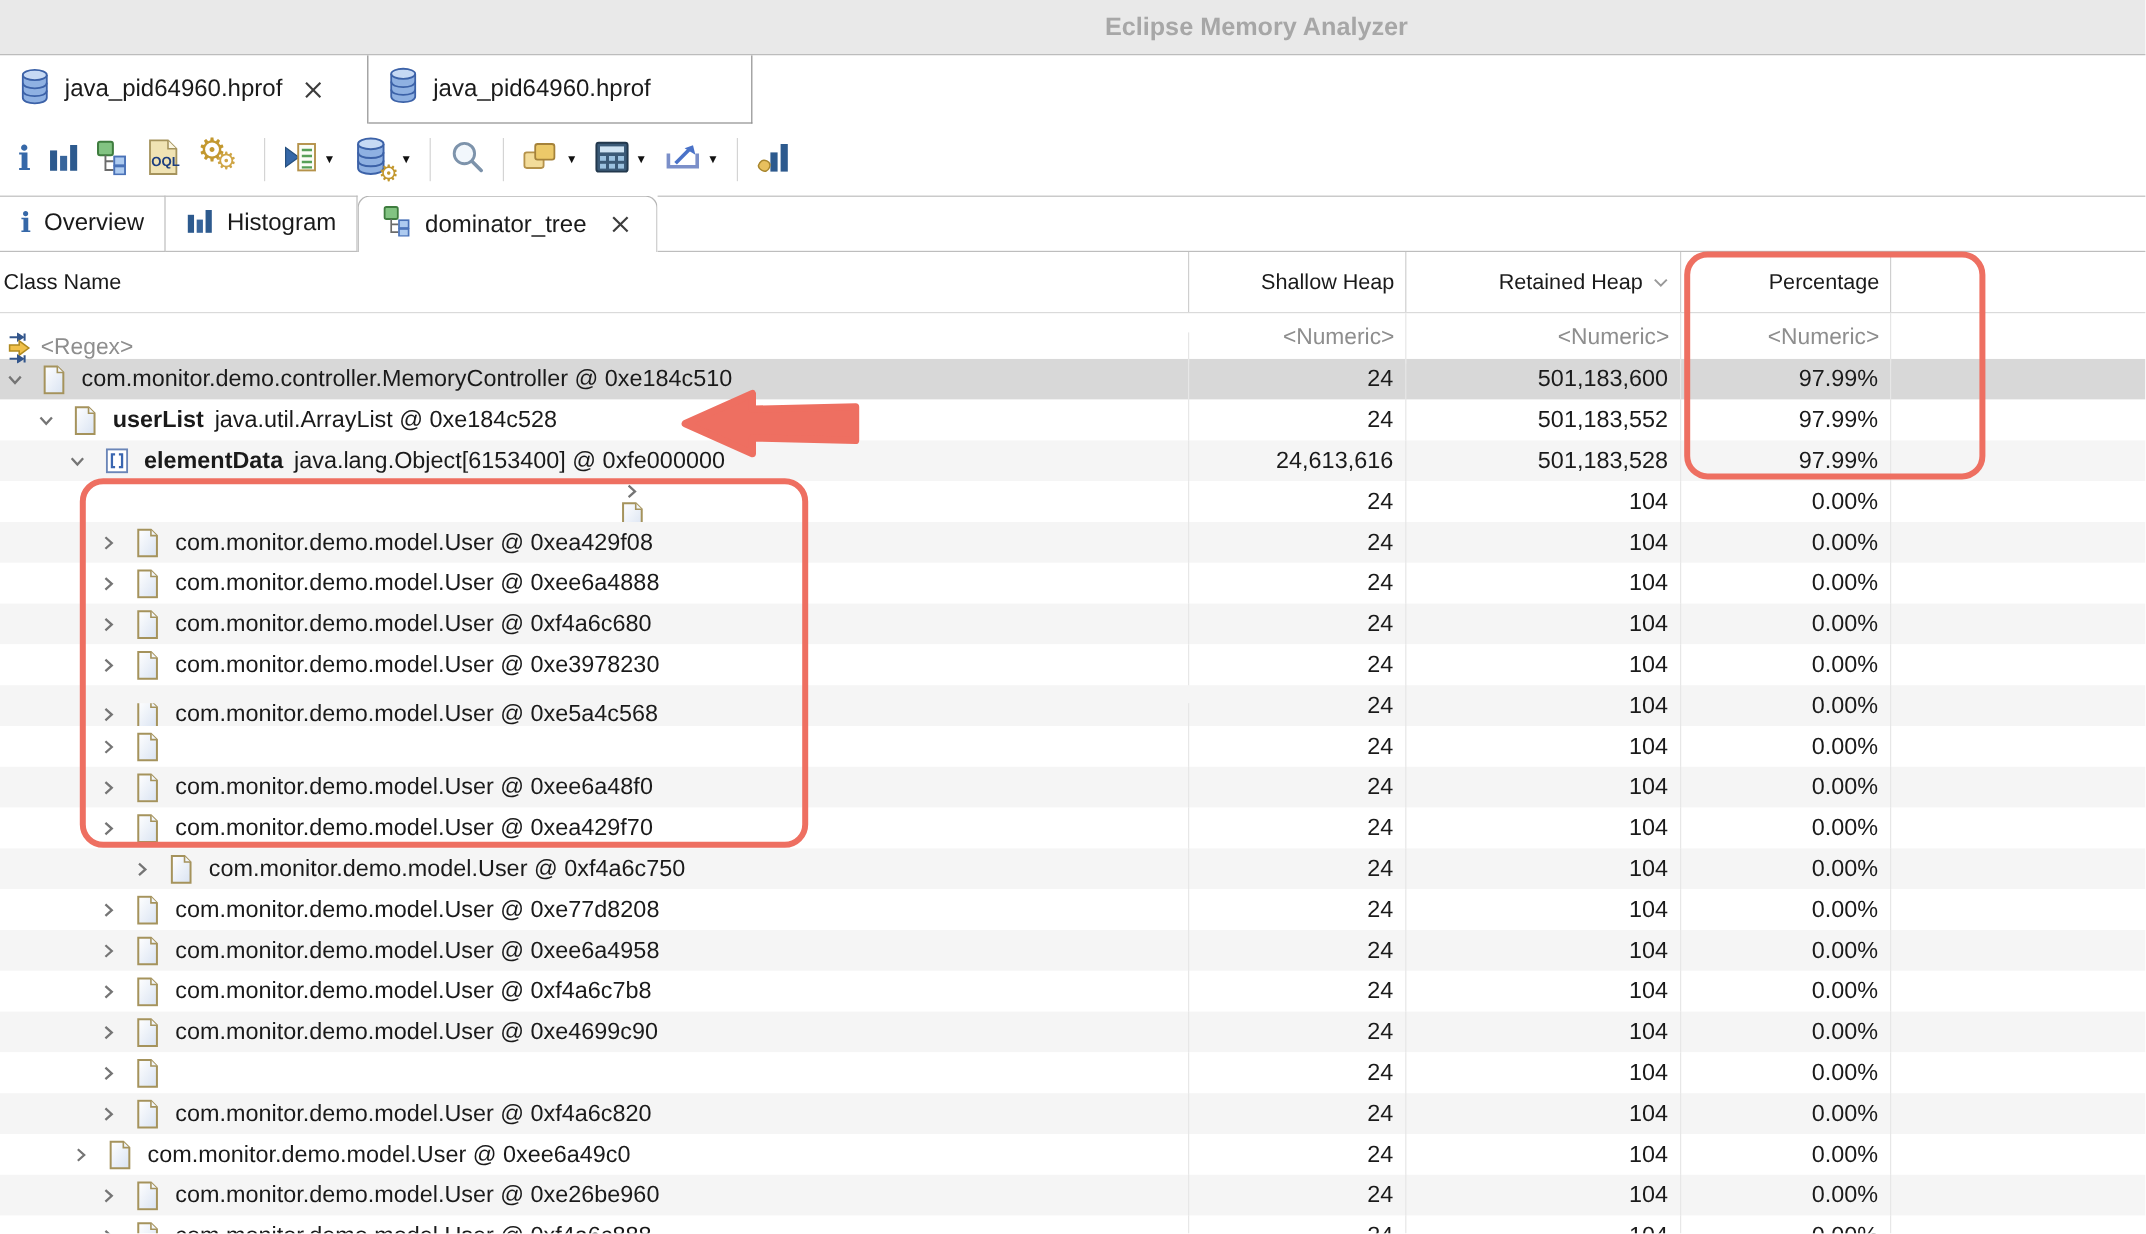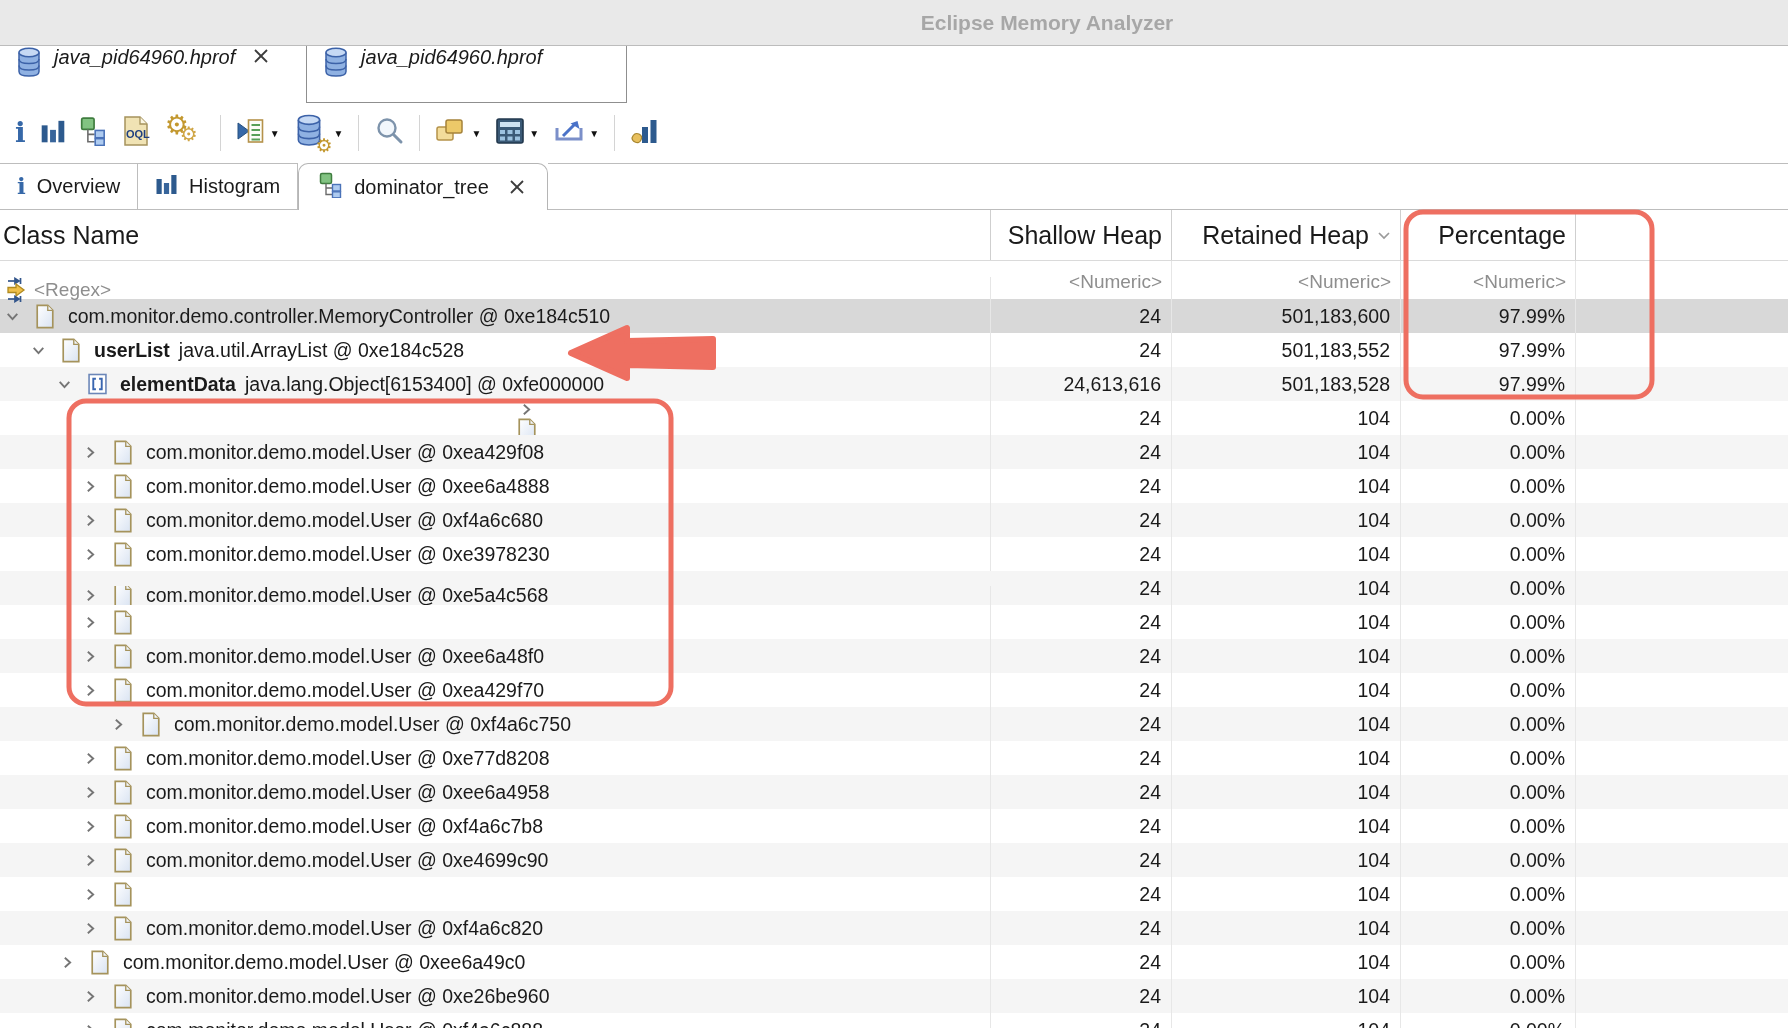--- a/index.html
+++ b/index.html
@@ -7,21 +7,21 @@
     font-family:"Liberation Sans", sans-serif; color:#1a1a1a; }
   .stage { position:relative; width:1788px; height:1028px; }
 
   
   .titlebar { position:relative; height:46px; background:#e9e9e9; border-bottom:1px solid #bcbcbc; }
   .titlebar .wtitle { position:absolute; left:1047px; top:50%; transform:translate(-50%,-50%);
     font-size:21px; font-weight:bold; color:#a7a7a7; white-space:nowrap; }
 
   
   .edtabs { height:57px; display:flex; background:#fff; }
-  .edtab { display:flex; align-items:flex-start; padding:0 16px; font-size:20px; white-space:nowrap;font-style:italic; }
+  .edtab { display:flex; align-items:center; padding:0 16px; font-size:20px; white-space:nowrap; }
   .edtab.active { width:307px; border-right:1px solid #8f8f8f; }
   .edtab.inactive { width:320px; border-right:1px solid #8f8f8f; border-bottom:1px solid #8f8f8f; }
   .edtab .lbl { margin-left:12px; }
   .edtab .closer { margin-left:16px; display:flex; align-items:center; }
 
   
   .toolbar { height:60px; display:flex; align-items:center; padding-left:8px; background:#fff; }
   .tbtn { display:flex; align-items:center; justify-content:center; padding:0 7px; height:44px; position:relative; }
   .tbtn .dd { font-size:10px; color:#111; margin-left:4px; }
   .tsep { width:1px; height:36px; background:#d4d4d4; margin:0 8px; }
@@ -37,21 +37,21 @@
   .vtab { display:flex; align-items:center; padding:0 17px; font-size:20px; white-space:nowrap;
     border-top:1px solid #bdbdbd; border-right:1px solid #bdbdbd; border-bottom:1px solid #bdbdbd; }
   .vtab .vlbl { margin-left:11px; }
   .vtab.active { border:1px solid #b5b5b5; border-bottom:none; border-radius:10px 10px 0 0; padding:0 20px; }
   .vtab.active .closer { margin-left:18px; display:flex; align-items:center; }
   .vfill { flex:1; border-top:1px solid #bdbdbd; border-bottom:1px solid #bdbdbd; }
 
   
   .grid { display:grid; grid-template-columns:991px 181px 229px 175px 1fr; }
   .hrow { height:51px; border-bottom:1px solid #dadada; }
-  .hcell { display:flex; align-items:center; font-size:25px; border-right:1px solid #cfcfcf; padding:0 9px; }
+  .hcell { display:flex; align-items:center; font-size:18px; border-right:1px solid #cfcfcf; padding:0 9px; }
   .hcell.first { padding-left:3px; justify-content:flex-start; }
   .hcell.num { justify-content:flex-end; }
   .hcell.last { border-right:none; }
   .sortch { margin-left:8px; display:flex; align-items:center; }
   .frow { height:38px; color:#8e8e8e; }
   .fcell { display:flex; align-items:center; font-size:19px; border-right:1px solid #e6e6e6; padding:0 9px; }
   .fcell.first { justify-content:flex-start; padding-left:6px;margin-top:16px; }
   .fcell.num { justify-content:flex-end; }
   .fcell.last { border-right:none; }
   .fcell .ficon { margin-right:4px; display:flex; align-items:center; }

